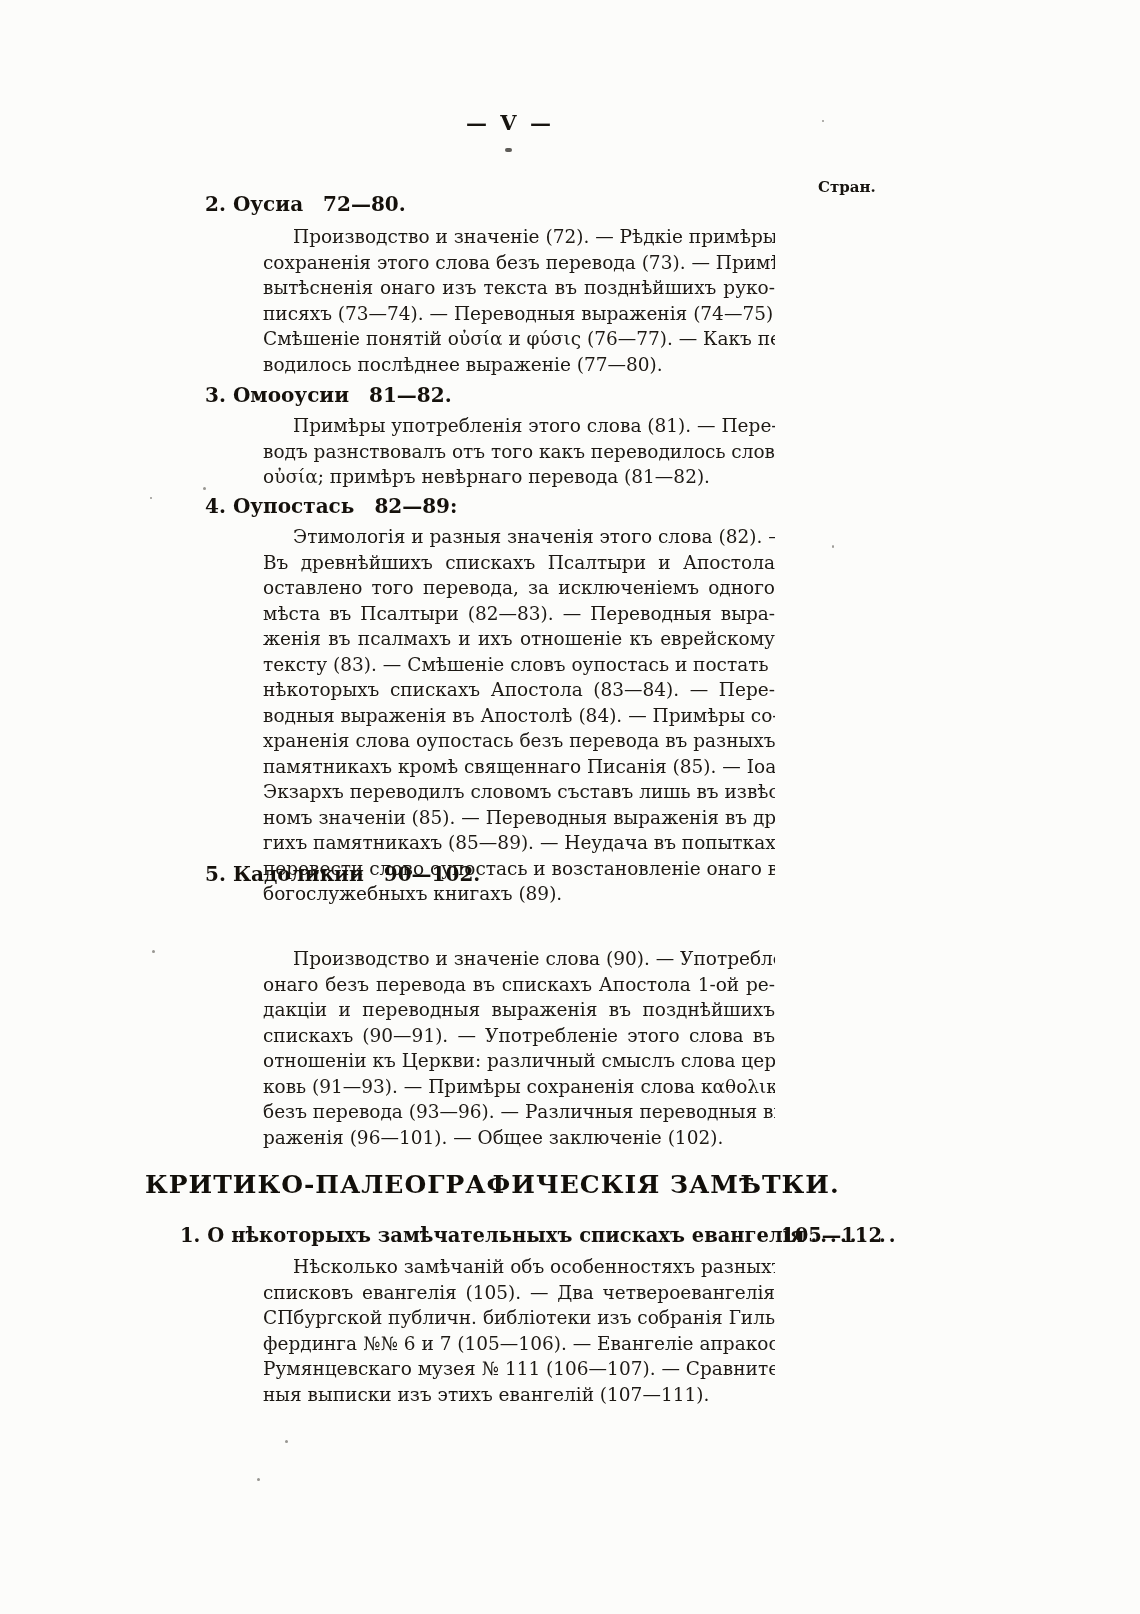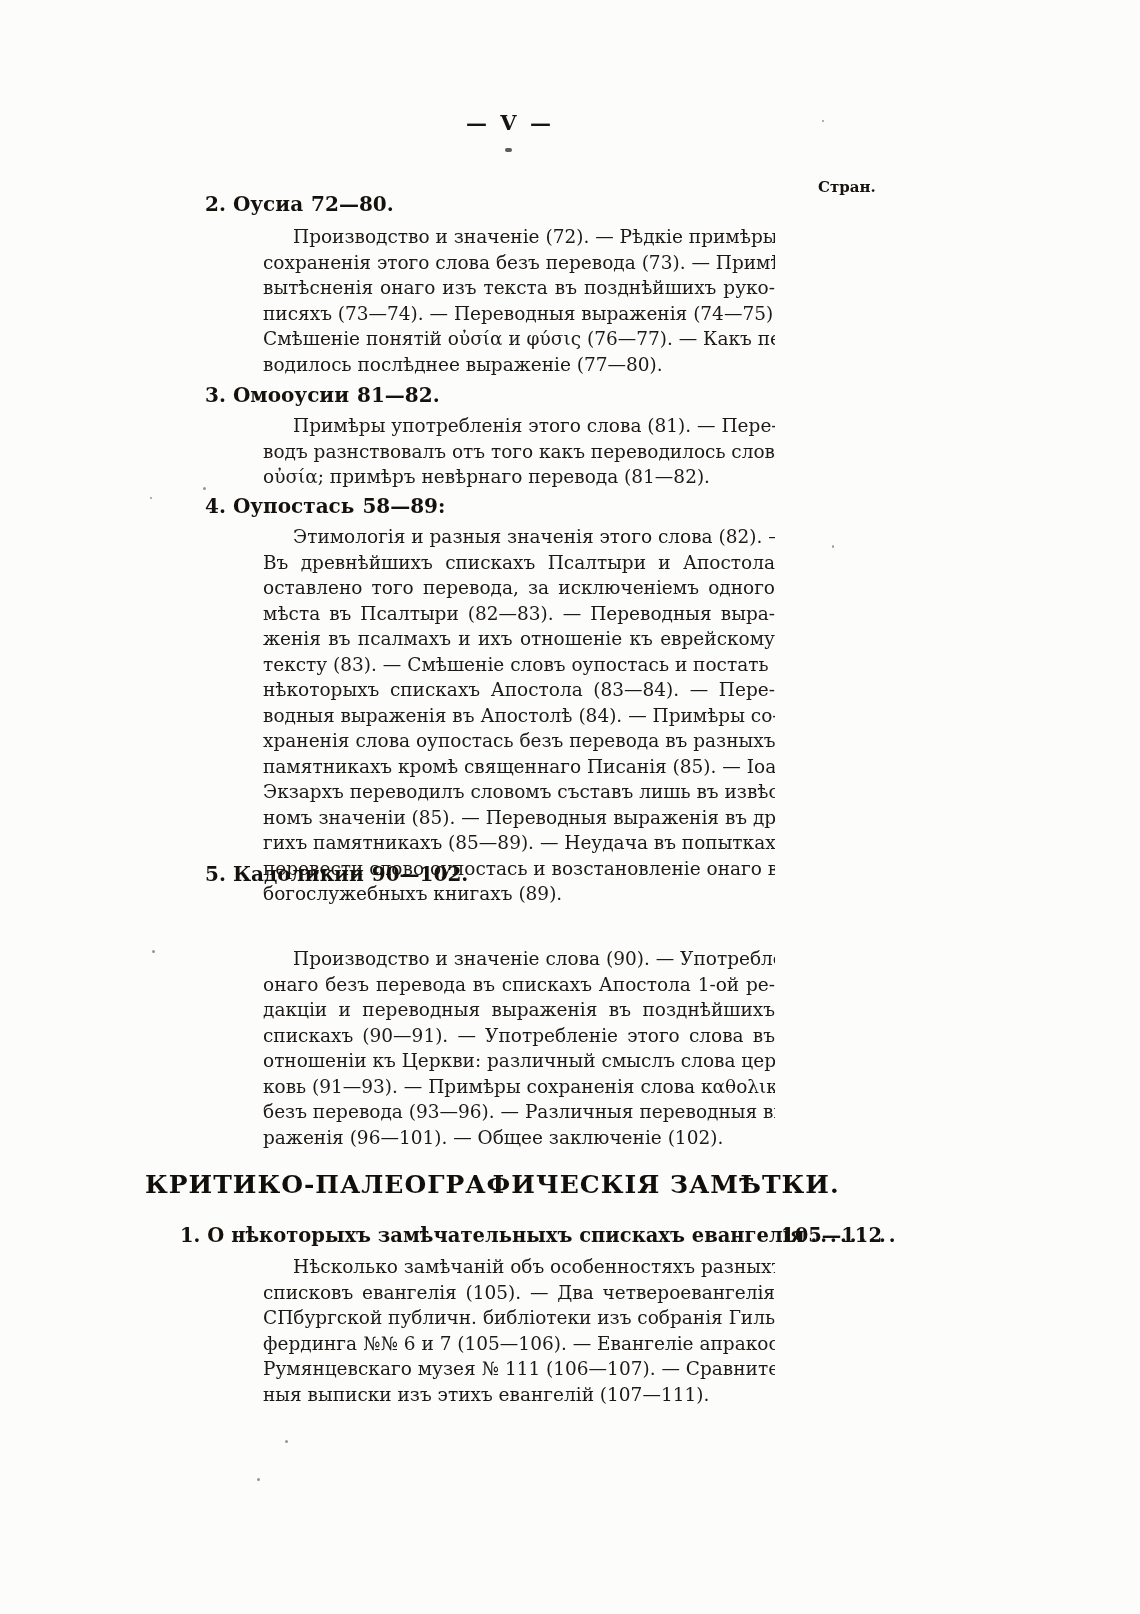--- a/index.html
+++ b/index.html
@@ -19,21 +19,21 @@
   }
   .col-header {
     position:absolute; top:178px; left:818px;
     font-size:15px; font-weight:bold; color:#17140f;
   }
   .sec-head {
     position:absolute; left:205px; font-size:20px; font-weight:bold;
     color:#15110c; white-space:nowrap;
   }
   .sec-head .sec-num { margin-right:7px; }
-  .sec-head .sec-pages { margin-left:8px; }
+  .sec-head .sec-pages { margin-left:20px; }
   .para {
     position:absolute; left:263px; width:512px;
     font-size:18.5px; color:#1d1914;
   }
   .tline {
     height:25.5px; line-height:25.5px; overflow:hidden;
     text-align:justify; text-align-last:justify; white-space:nowrap;
   }
   .tline.tfirst { text-indent:30px; }
   .tline.tlast  { text-align-last:left; }
@@ -77,21 +77,21 @@
   <div class="sec-head" style="top:383px">
     <span class="sec-num">3.</span><span class="sec-title">Омооусии</span><span class="sec-pages">81—82.</span>
   </div>
   <div class="para" style="top:413px">
       <div class="tline tfirst">Примѣры употребленія этого слова (81). — Пере-</div>
       <div class="tline">водъ разнствовалъ отъ того какъ переводилось слово</div>
       <div class="tline tlast">οὐσία; примѣръ невѣрнаго перевода (81—82).</div>
     </div>
 
   <div class="sec-head" style="top:494px">
-    <span class="sec-num">4.</span><span class="sec-title">Оупостась</span><span class="sec-pages">58—89:</span>
+    <span class="sec-num">4.</span><span class="sec-title">Оупостась</span><span class="sec-pages">82—89:</span>
   </div>
   <div class="para" style="top:524px">
       <div class="tline tfirst">Этимологія и разныя значенія этого слова (82). —</div>
       <div class="tline">Въ древнѣйшихъ спискахъ Псалтыри и Апостола</div>
       <div class="tline">оставлено того перевода, за исключеніемъ одного</div>
       <div class="tline">мѣста въ Псалтыри (82—83). — Переводныя выра-</div>
       <div class="tline">женія въ псалмахъ и ихъ отношеніе къ еврейскому</div>
       <div class="tline">тексту (83). — Смѣшеніе словъ оупостась и постать въ</div>
       <div class="tline">нѣкоторыхъ спискахъ Апостола (83—84). — Пере-</div>
       <div class="tline">водныя выраженія въ Апостолѣ (84). — Примѣры со-</div>

